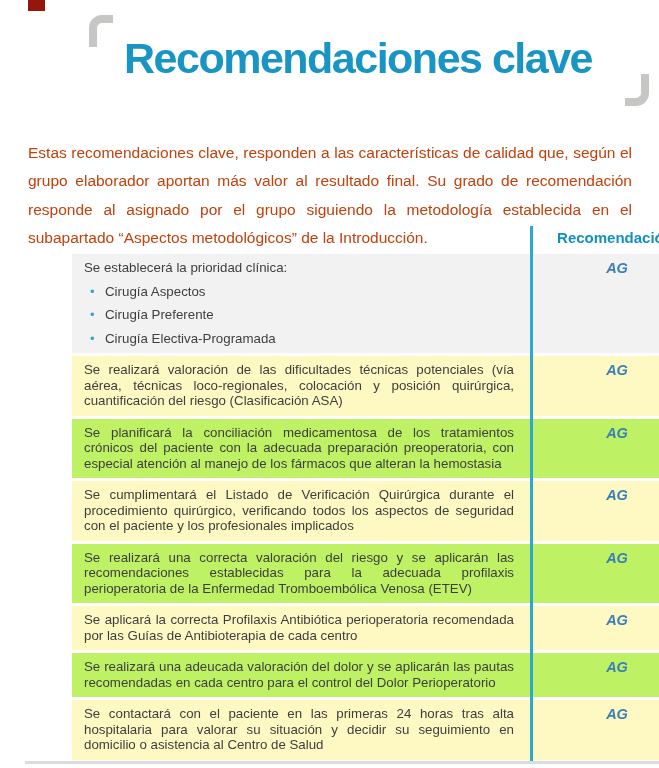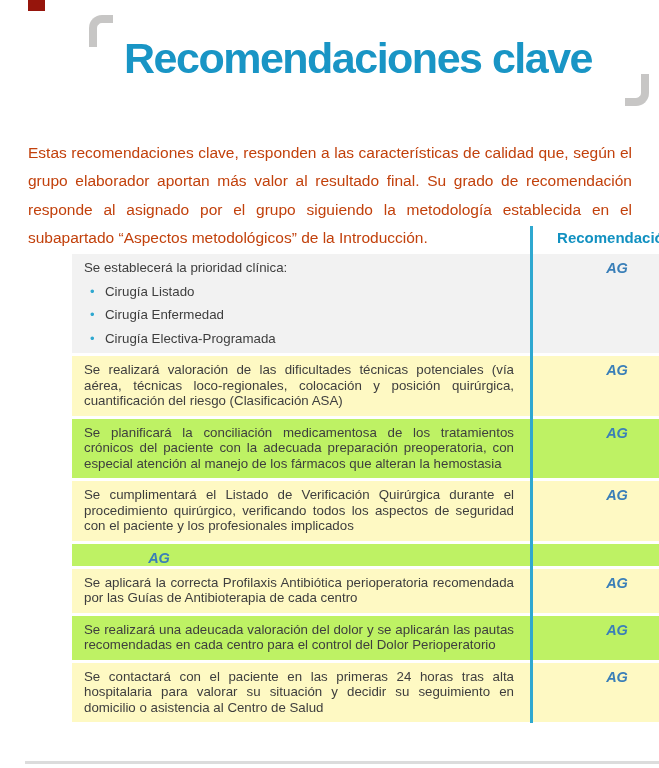--- a/index.html
+++ b/index.html
@@ -106,22 +106,22 @@
 <div class="rec-table">
   <div class="vline"></div>
   <div class="thead">
     <div class="thead-label">Recomendación</div>
   </div>
   <div id="rows">
   <div class="row light">
     <div class="cell-text">
       <div class="row-text">Se establecerá la prioridad clínica:</div>
       <ul class="bullets">
-            <li><span class="bullet-dot">•</span><span>Cirugía Listado</span></li>
-            <li><span class="bullet-dot">•</span><span>Cirugía Enfermedad</span></li>
+            <li><span class="bullet-dot">•</span><span>Cirugía Aspectos</span></li>
+            <li><span class="bullet-dot">•</span><span>Cirugía Preferente</span></li>
             <li><span class="bullet-dot">•</span><span>Cirugía Electiva-Programada</span></li>
           </ul>
     </div>
     <div class="cell-grade">AG</div>
   </div>
 
   <div class="row dark">
     <div class="cell-text">
       <div class="row-text">Se realizará valoración de las dificultades técnicas potenciales (vía aérea, técnicas loco-regionales, colocación y posición quirúrgica, cuantificación del riesgo (Clasificación ASA)</div>
 
@@ -139,20 +139,24 @@
 
   <div class="row dark">
     <div class="cell-text">
       <div class="row-text">Se cumplimentará el Listado de Verificación Quirúrgica durante el procedimiento quirúrgico, verificando todos los aspectos de seguridad con el paciente y los profesionales implicados</div>
 
     </div>
     <div class="cell-grade">AG</div>
   </div>
 
   <div class="row white">
+    <div class="cell-text">
+      <div class="row-text">Se realizará una correcta valoración del riesgo y se aplicarán las recomendaciones establecidas para la adecuada profilaxis perioperatoria de la Enfermedad Tromboembólica Venosa (ETEV)</div>
+
+    </div>
     <div class="cell-grade">AG</div>
   </div>
 
   <div class="row dark">
     <div class="cell-text">
       <div class="row-text">Se aplicará la correcta Profilaxis Antibiótica perioperatoria recomendada por las Guías de Antibioterapia de cada centro</div>
 
     </div>
     <div class="cell-grade">AG</div>
   </div>

